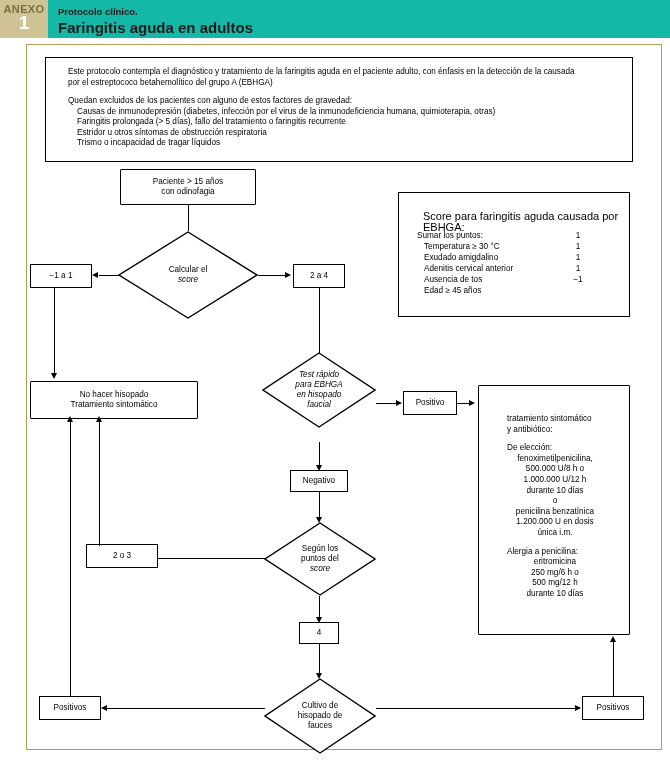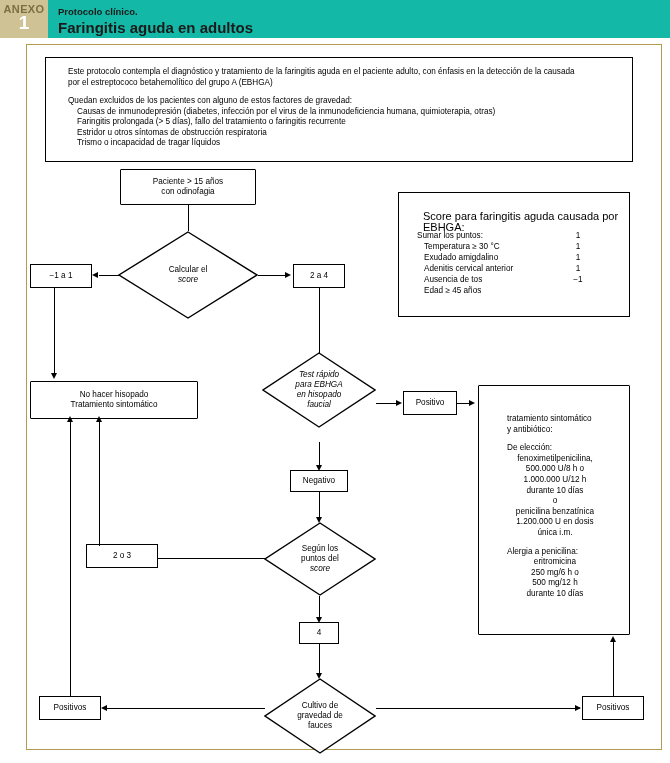--- a/index.html
+++ b/index.html
@@ -297,21 +297,21 @@
   <div class="ln lnv" style="left:319px;top:644px;height:31px;"></div>
   <div class="arr arr-d" style="left:316px;top:673px;"></div>
 
   <div class="dia" style="left:264px;top:678px;width:112px;height:76px;">
     <svg width="112" height="76" viewBox="0 0 112 76">
       <polygon points="56,1 111,38 56,75 1,38" fill="#ffffff" stroke="#000000" stroke-width="1.4"></polygon>
     </svg>
     <div class="dtxt">
       <div>
         <span>Cultivo de</span><br>
-        <span>gravedad de</span><br>
+        <span>hisopado de</span><br>
         <span>fauces</span>
       </div>
     </div>
   </div>
 
   <div class="ln lnh" style="left:107px;top:708px;width:158px;"></div>
   <div class="arr arr-l" style="left:101px;top:705px;"></div>
   <div class="rect" style="left:39px;top:696px;width:62px;height:24px;">
     <span>Positivos</span>
   </div>

